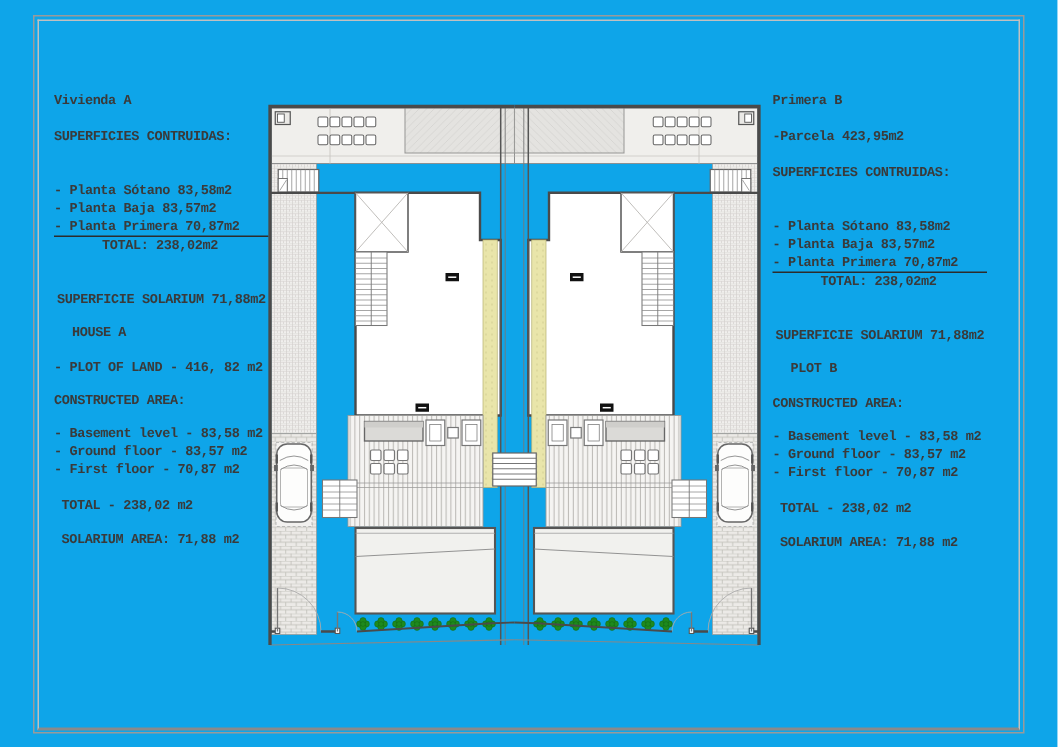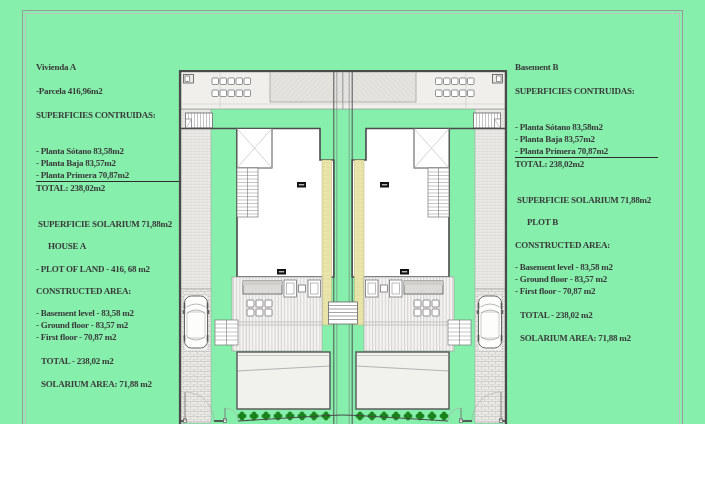--- a/index.html
+++ b/index.html
@@ -1,60 +1,60 @@
 <!DOCTYPE html>
 <html><head>
 <meta charset="utf-8">
 <style>
   html,body{margin:0;padding:0;background:#ffffff;}
-  .sheet{position:relative;width:705px;height:424px;background:#86efac;overflow:hidden;
-         font-family:Liberation Serif, serif;}
+  .sheet{position:relative;width:705px;height:498px;background:#0ea5e9;overflow:hidden;
+         font-family:Liberation Mono, monospace;}
   .frame-outer{position:absolute;left:22px;top:10px;width:659px;height:477px;
                border:1px solid #9a9a9a;}
   .frame-inner{position:absolute;left:25px;top:13px;width:653px;height:471px;
                border:1px solid #c0c0c0;border-bottom:2px solid #8a8a8a;}
   .panel{position:absolute;width:170px;color:#3a3a3a;font-size:9px;font-weight:bold;
          letter-spacing:-0.25px;white-space:nowrap;}
   .panel-left{left:36px;top:61px;}
   .panel-right{left:515px;top:61px;}
   .ln{height:12px;line-height:12px;}
-  .mb12{margin-bottom:12px;} .mb9{margin-bottom:24px;} .mb24{margin-bottom:24px;}
+  .mb12{margin-bottom:12px;} .mb9{margin-bottom:24px;} .mb24{margin-bottom:24px;margin-left:32px;}
   .mb10{margin-bottom:10px;} .mb11{margin-bottom:11px;padding-left:12px;}
   .u-line{border-bottom:1.4px solid #2c2c2c;width:143px;}
   .ind{padding-left:5px;} .ind2{padding-left:2px;margin-top:23px;}
   svg{position:absolute;left:178px;top:69px;}
 </style>
 </head>
 <body>
 
 <div class="sheet">
   <div class="frame-outer"></div>
   <div class="frame-inner"></div>
 
   <div class="panel panel-left">
     <div class="ln mb12">Vivienda A</div>
-    <div class="ln mb12">-Parcela 416,96m2</div>
     <div class="ln mb9">SUPERFICIES CONTRUIDAS:</div>
     <div class="ln">- Planta Sótano 83,58m2</div>
     <div class="ln">- Planta Baja 83,57m2</div>
     <div class="ln u-line">- Planta Primera 70,87m2</div>
     <div class="ln mb24">TOTAL: 238,02m2</div>
     <div class="ln mb10 ind2">SUPERFICIE SOLARIUM 71,88m2</div>
     <div class="ln mb11">HOUSE A</div>
-    <div class="ln mb10">- PLOT OF LAND - 416, 68 m2</div>
+    <div class="ln mb10">- PLOT OF LAND - 416, 82 m2</div>
     <div class="ln mb10">CONSTRUCTED AREA:</div>
     <div class="ln">- Basement level - 83,58 m2</div>
     <div class="ln">- Ground floor - 83,57 m2</div>
     <div class="ln mb12">- First floor - 70,87 m2</div>
     <div class="ln mb11 ind">TOTAL - 238,02 m2</div>
     <div class="ln ind">SOLARIUM AREA: 71,88 m2</div>
   </div>
 
   <div class="panel panel-right">
-    <div class="ln mb12">Basement B</div>
+    <div class="ln mb12">Primera B</div>
+    <div class="ln mb12">-Parcela 423,95m2</div>
     <div class="ln mb9">SUPERFICIES CONTRUIDAS:</div>
     <div class="ln">- Planta Sótano 83,58m2</div>
     <div class="ln">- Planta Baja 83,57m2</div>
     <div class="ln u-line">- Planta Primera 70,87m2</div>
     <div class="ln mb24">TOTAL: 238,02m2</div>
     <div class="ln mb10 ind2">SUPERFICIE SOLARIUM 71,88m2</div>
     <div class="ln mb11">PLOT B</div>
     <div class="ln mb10">CONSTRUCTED AREA:</div>
     <div class="ln">- Basement level - 83,58 m2</div>
     <div class="ln">- Ground floor - 83,57 m2</div>

